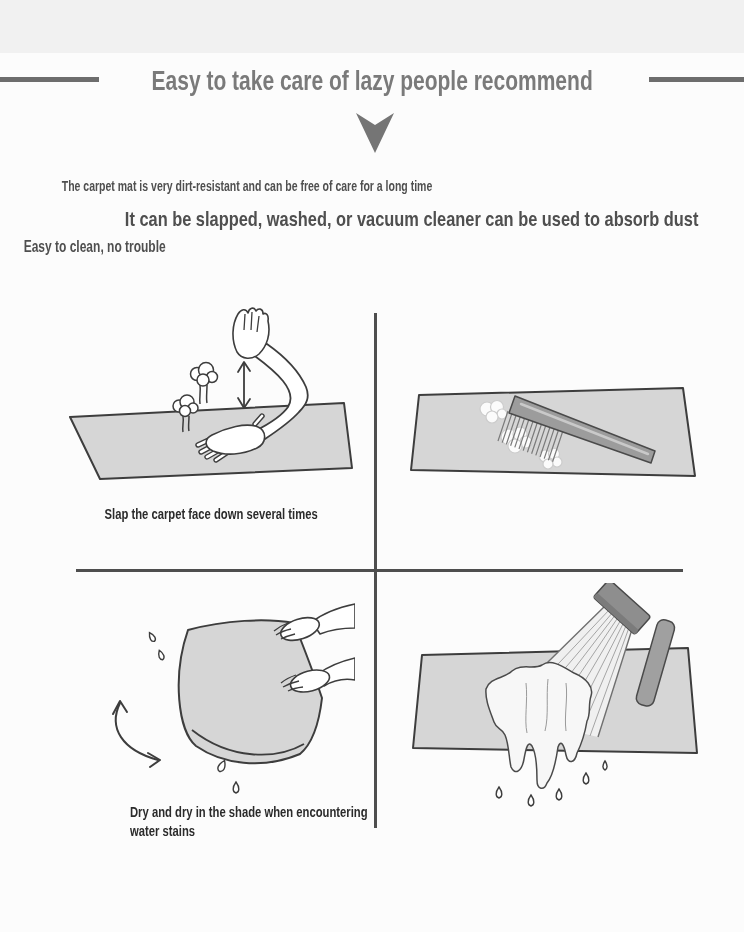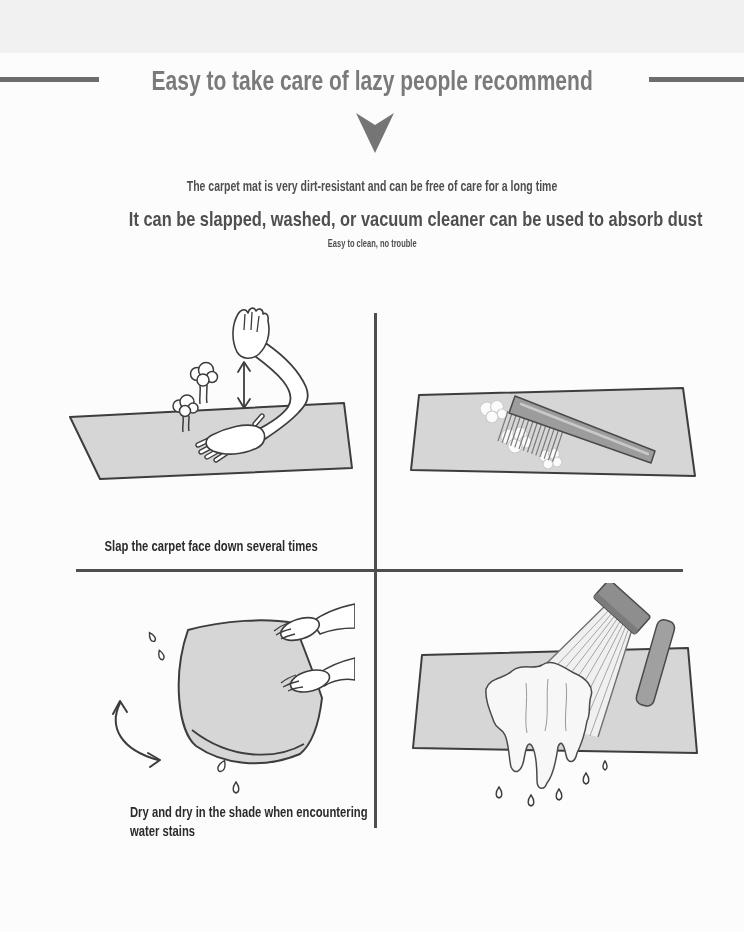--- a/index.html
+++ b/index.html
@@ -10,32 +10,32 @@
   }
   .abs{position:absolute;}
   .topband{left:0;top:0;width:744px;height:53px;background:#f1f1f1;}
   .hline{top:77px;height:5px;background:#6d6d6d;}
   .hline.l{left:0;width:99px;}
   .hline.r{left:649px;width:95px;}
   .title{left:0;top:58px;width:744px;height:46px;line-height:46px;
     text-align:center;font-size:28px;font-weight:700;color:#7a7a7a;margin:0;}
   .title span{display:inline-block;transform:scaleX(0.75);transform-origin:center;white-space:nowrap;}
   .down-arrow{left:356px;top:113px;}
-  .intro{left:0;width:744px;text-align:center;font-weight:700;color:#4f4f4f;}
+  .intro{left:0;width:744px;font-weight:700;color:#4f4f4f;}
   .intro span{display:inline-block;transform:scaleX(0.75);transform-origin:center;white-space:nowrap;}
   .intro1{top:178px;font-size:14px;}
   .intro2{top:207px;font-size:21px;padding-left:44px;}
   .intro2 span{transform:scaleX(0.78);}
-  .intro3{top:238px;font-size:10px;}
+  .intro3{top:238px;font-size:16px;}
   .vdiv{left:374px;top:313px;width:3px;height:515px;background:#4e4e4e;}
   .hdiv{left:76px;top:569px;width:607px;height:3px;background:#4e4e4e;}
   .caption{font-size:15px;font-weight:700;color:#2b2b2b;}
   .caption.center{text-align:center;width:350px;}
   .caption.center span{display:inline-block;transform:scaleX(0.75);transform-origin:center;white-space:nowrap;}
-  .cap-tl{left:36px;top:505px;margin-top:32px;}
+  .cap-tl{left:36px;top:505px;}
   .cap-tr{left:368px;top:507px;}
   .cap-br{left:370px;top:807px;}
   .cap-bl{left:130px;top:802px;width:360px;line-height:19px;
     transform:scaleX(0.75);transform-origin:left top;white-space:nowrap;}
 </style>
 </head>
 <body>
 
 <div class="stage">
 

